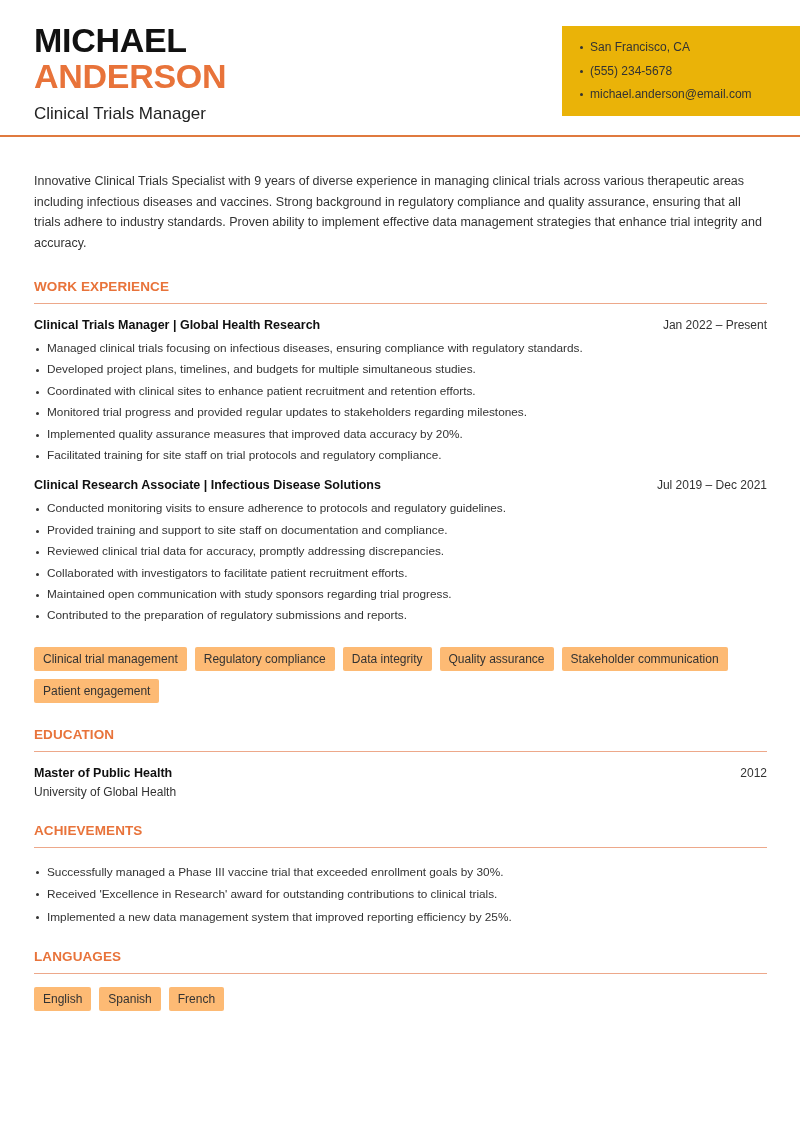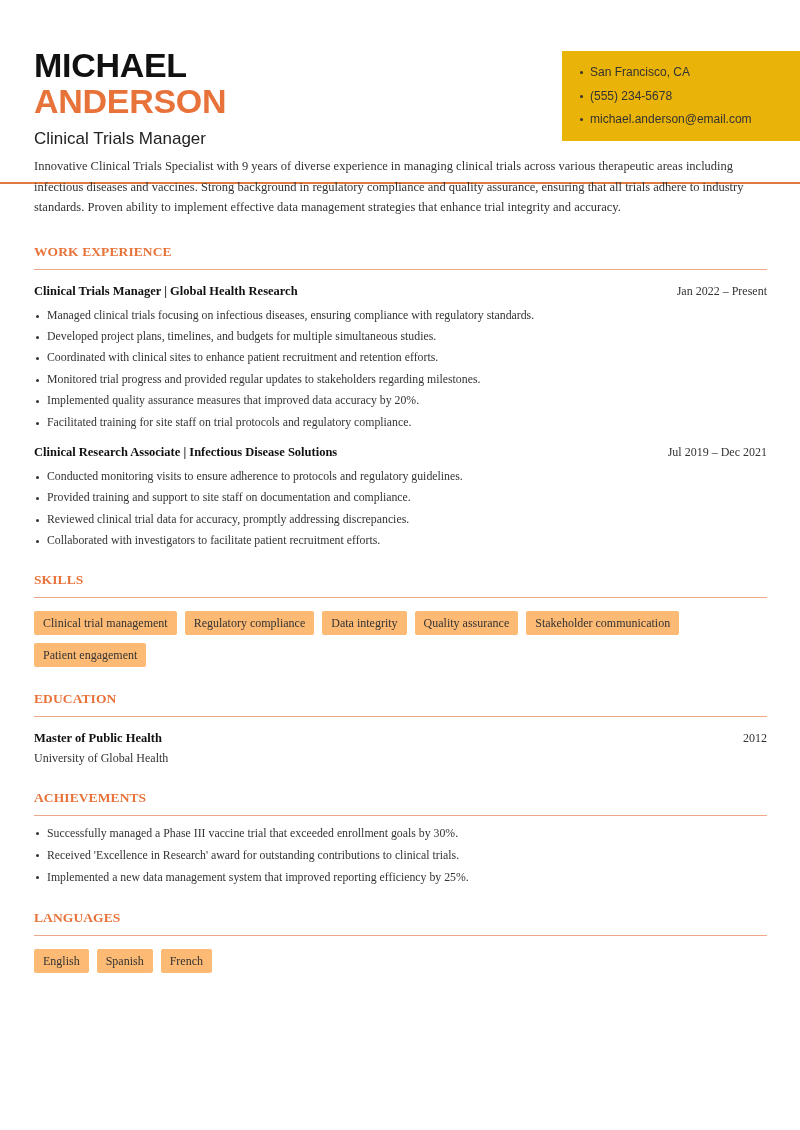--- a/index.html
+++ b/index.html
@@ -5,23 +5,22 @@
     * { box-sizing: border-box; margin: 0; padding: 0; }
     html, body { width: 800px; height: 1130px; background: #ffffff; }
     body {
       font-family: "Liberation Sans", "DejaVu Sans", sans-serif;
       color: #333333;
       position: relative;
       overflow: hidden;
     }
     .header {
       position: relative;
-      height: 159px;
+      height: 137px;
       border-bottom: 2px solid #e07a3f;
-      margin-top: 25px;
     }
     .name-block {
       position: absolute;
       left: 34px;
       top: 22px;
     }
     .first-name {
       font-size: 34px;
       font-weight: 700;
       color: #111111;
@@ -64,23 +63,22 @@
       left: 0;
       top: 7px;
       width: 3px;
       height: 3px;
       background: #333333;
       border-radius: 50%;
     }
     .content {
       position: absolute;
       left: 34px;
-      top: 156px;
+      top: 171px;
       width: 733px;
-      font-family: Liberation Serif, serif;
     }
     .summary {
       font-size: 12.5px;
       line-height: 20.5px;
       color: #333333;
     }
     .section-title {
       font-size: 13.5px;
       font-weight: 700;
       color: #e8733a;
@@ -156,21 +154,21 @@
     }
     .edu-year {
       font-size: 12px;
       color: #333333;
     }
     .edu-school {
       font-size: 12px;
       color: #333333;
       margin-top: 5px;
     }
-    .ach-list { margin-top: 6px; }
+    .ach-list { margin-top: 13px; }
     .ach-list li { line-height: 22.4px; }
     .sec-skills { margin-top: 20px; }
     .sec-edu { margin-top: 24px; }
     .sec-ach { margin-top: 24px; }
     .sec-lang { margin-top: 21px; }
   </style>
 </head>
 <body>
 
 <header class="header">
@@ -212,26 +210,27 @@
     <div class="job">
       <div class="job-header">
         <span class="job-role">Clinical Research Associate | Infectious Disease Solutions</span>
         <span class="job-dates">Jul 2019 – Dec 2021</span>
       </div>
       <ul class="bullets">
         <li>Conducted monitoring visits to ensure adherence to protocols and regulatory guidelines.</li>
         <li>Provided training and support to site staff on documentation and compliance.</li>
         <li>Reviewed clinical trial data for accuracy, promptly addressing discrepancies.</li>
         <li>Collaborated with investigators to facilitate patient recruitment efforts.</li>
+        <li>Maintained open communication with study sponsors regarding trial progress.</li>
+        <li>Contributed to the preparation of regulatory submissions and reports.</li>
       </ul>
     </div>
   </section>
 
   <section class="sec-skills">
-    <h2 class="section-title" style="margin-top:0">SKILLS</h2>
     <div class="tags">
       <span class="tag">Clinical trial management</span>
       <span class="tag">Regulatory compliance</span>
       <span class="tag">Data integrity</span>
       <span class="tag">Quality assurance</span>
       <span class="tag">Stakeholder communication</span>
       <span class="tag">Patient engagement</span>
     </div>
   </section>
 

